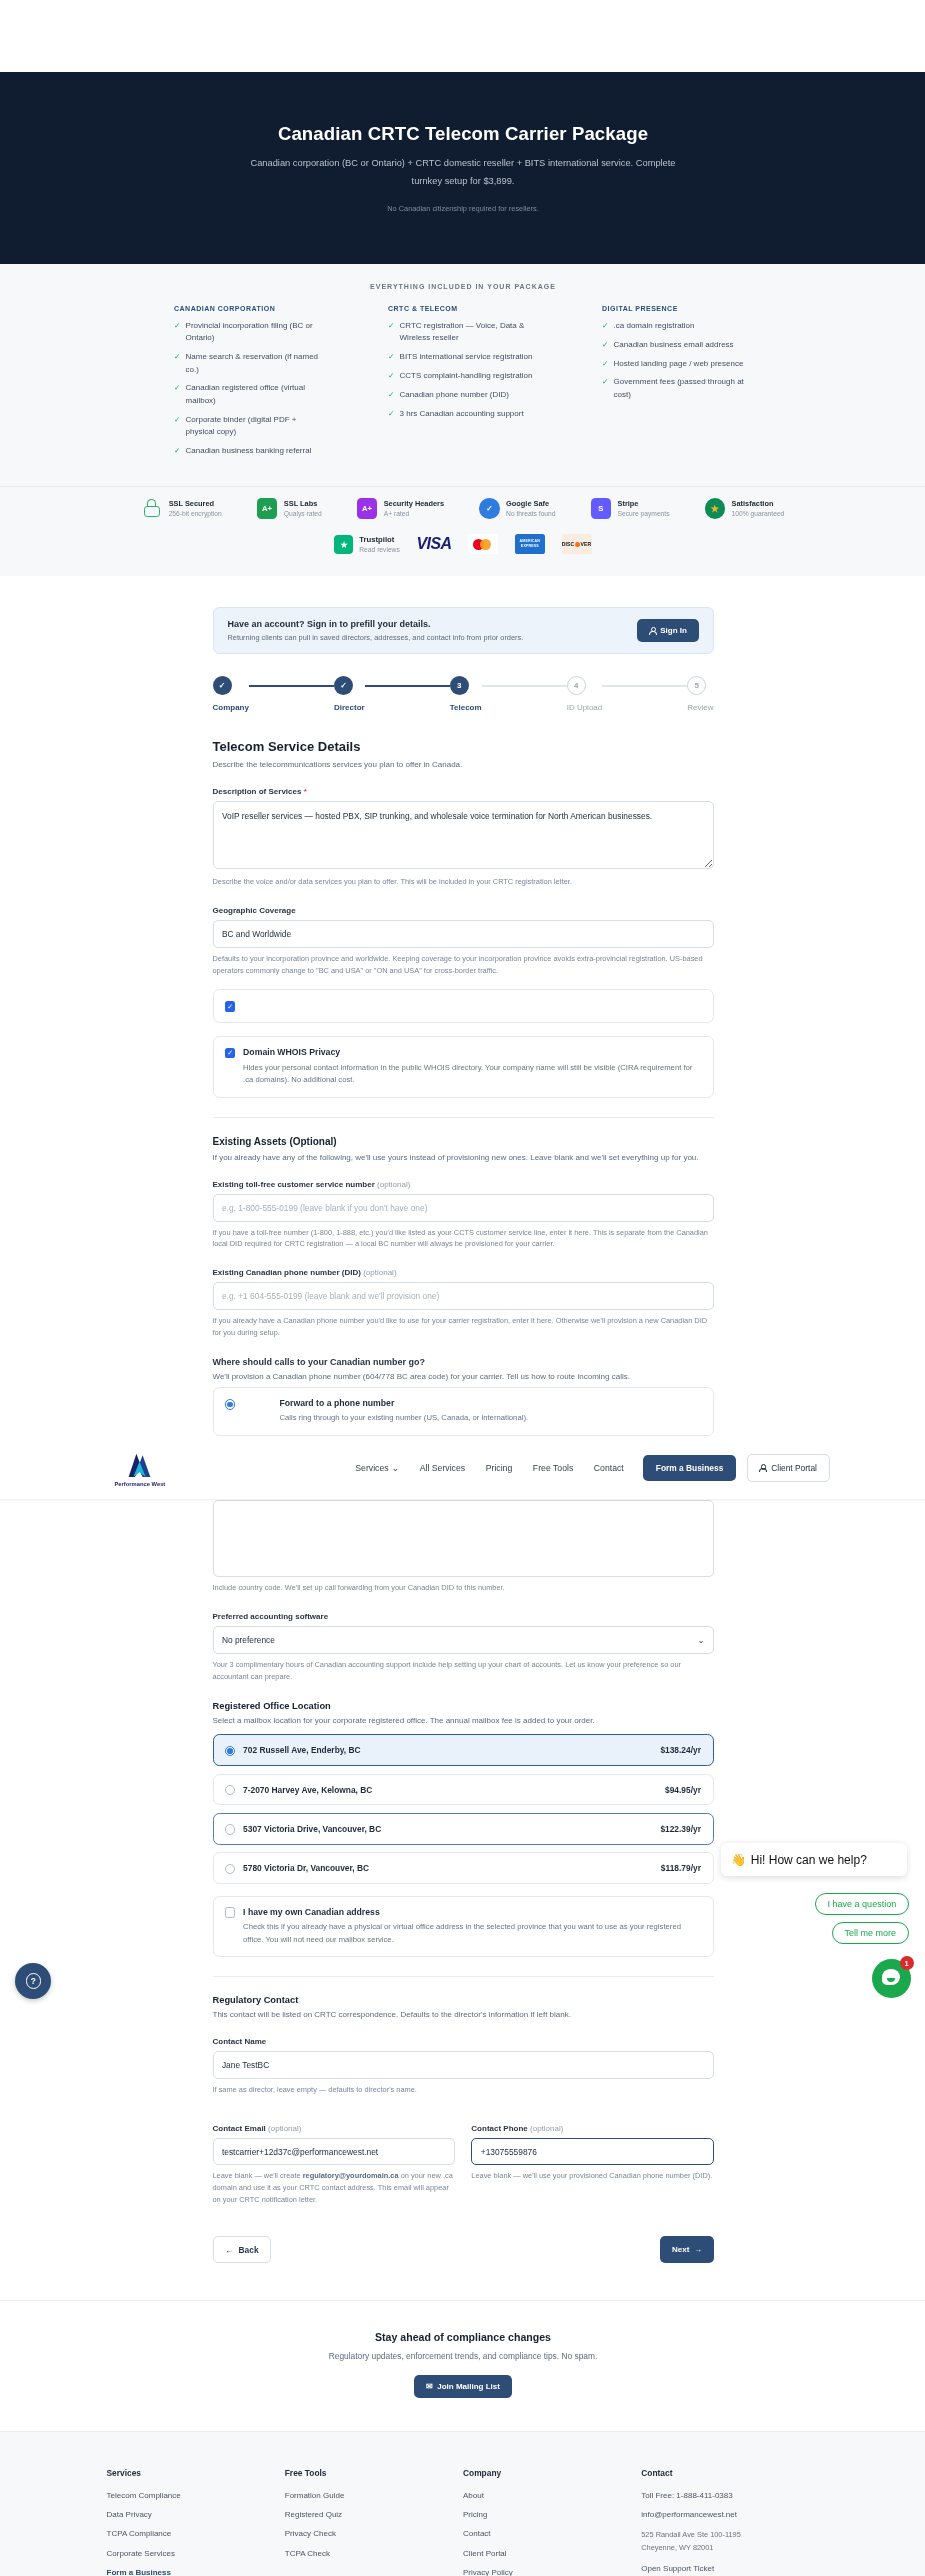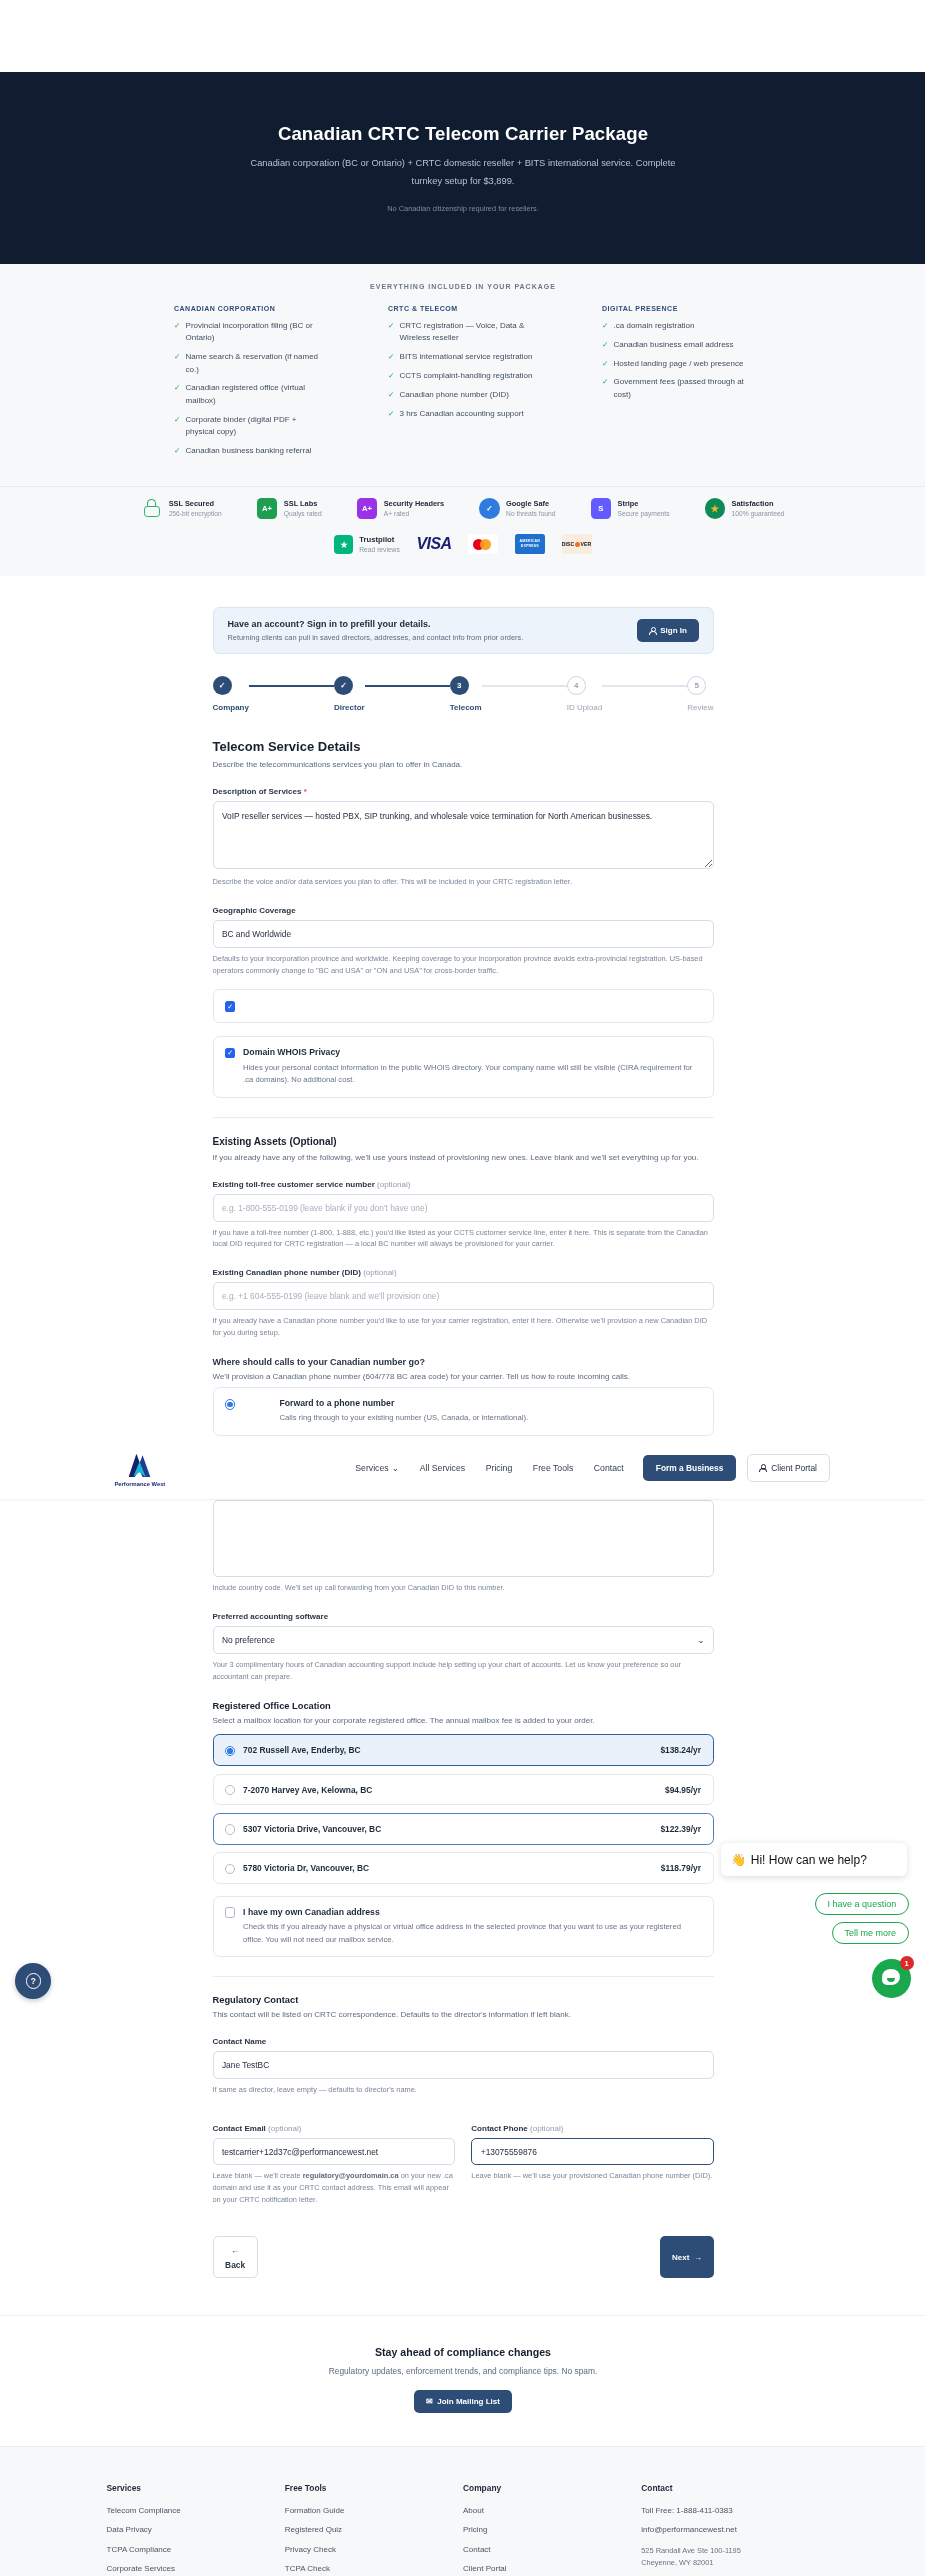--- a/index.html
+++ b/index.html
@@ -108,21 +108,21 @@
   select.input { appearance:none; -webkit-appearance:none; height:28px; }
   .select-wrap { position:relative; }
   .select-wrap .caret { position:absolute; right:9px; top:14px; font-size:8.4px; color:#333; pointer-events:none; }
   .caret::after { content:"⌄"; }
 
   .two-col { display:grid; grid-template-columns:1fr 1fr; gap:16.7px; }
   .input.focused { border:1.3px solid #2e4d76; }
   .bold { font-weight:bold; color:#5d6b7d; }
 
   .nav-btns { margin-top:30px; display:flex; justify-content:space-between; padding-bottom:37px; }
-  .btn-ghost { background:#fff; border:0.6px solid #d7dde5; border-radius:5.1px; color:#2b3545; font-size:8.4px; font-weight:bold; padding:7.7px 11.6px; display:inline-flex; gap:5.1px; align-items:center; cursor:pointer; font-family:inherit;flex-direction:column; }
+  .btn-ghost { background:#fff; border:0.6px solid #d7dde5; border-radius:5.1px; color:#2b3545; font-size:8.4px; font-weight:bold; padding:7.7px 11.6px; display:inline-flex; gap:5.1px; align-items:center; cursor:pointer; font-family:inherit; }
   .arrow-l::after { content:"←"; } .arrow-r::after { content:"→"; } .mail-ic::after { content:"✉"; } .wave-ic::after { content:"👋"; }
 
   
   .newsletter { border-top:0.6px solid #eceef2; text-align:center; padding:30px 0 33px; background:#fff; }
   .newsletter h2 { font-size:10.6px; font-weight:bold; color:#17202e; }
   .newsletter p { margin-top:7.7px; font-size:8.4px; color:#5d6b7d; }
   .newsletter .btn-navy { margin-top:14px; }
 
   
   footer { background:#f7f8fa; border-top:0.6px solid #eceef2; padding:36px 0 23px; }

